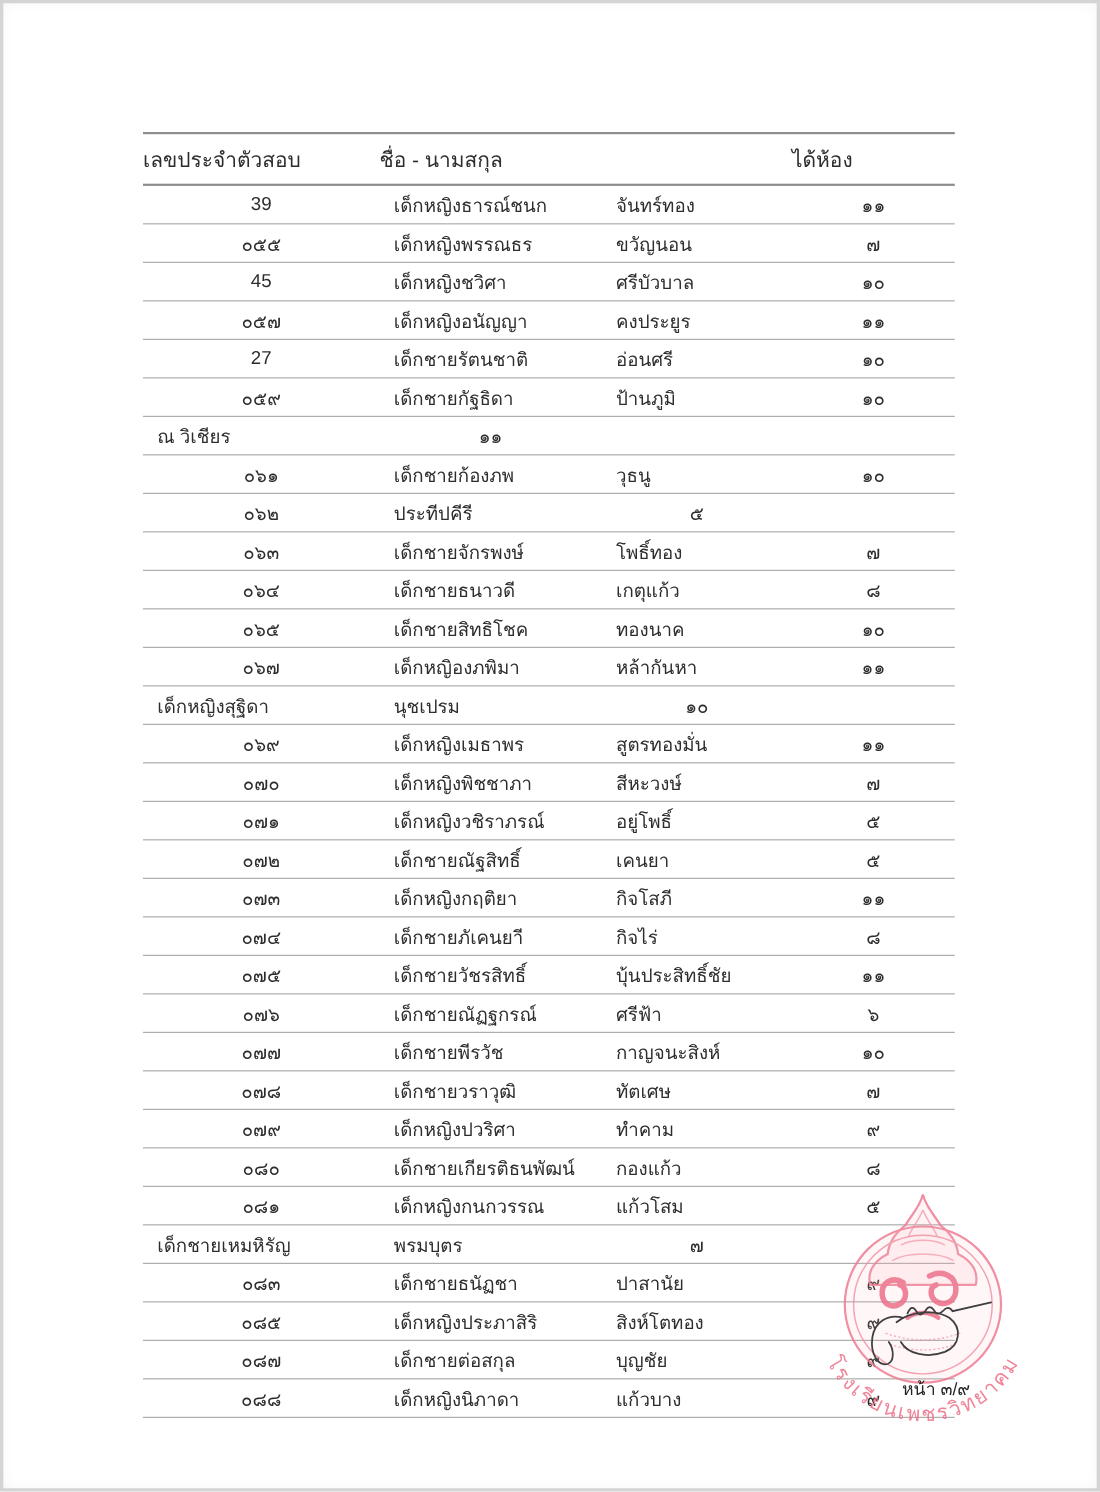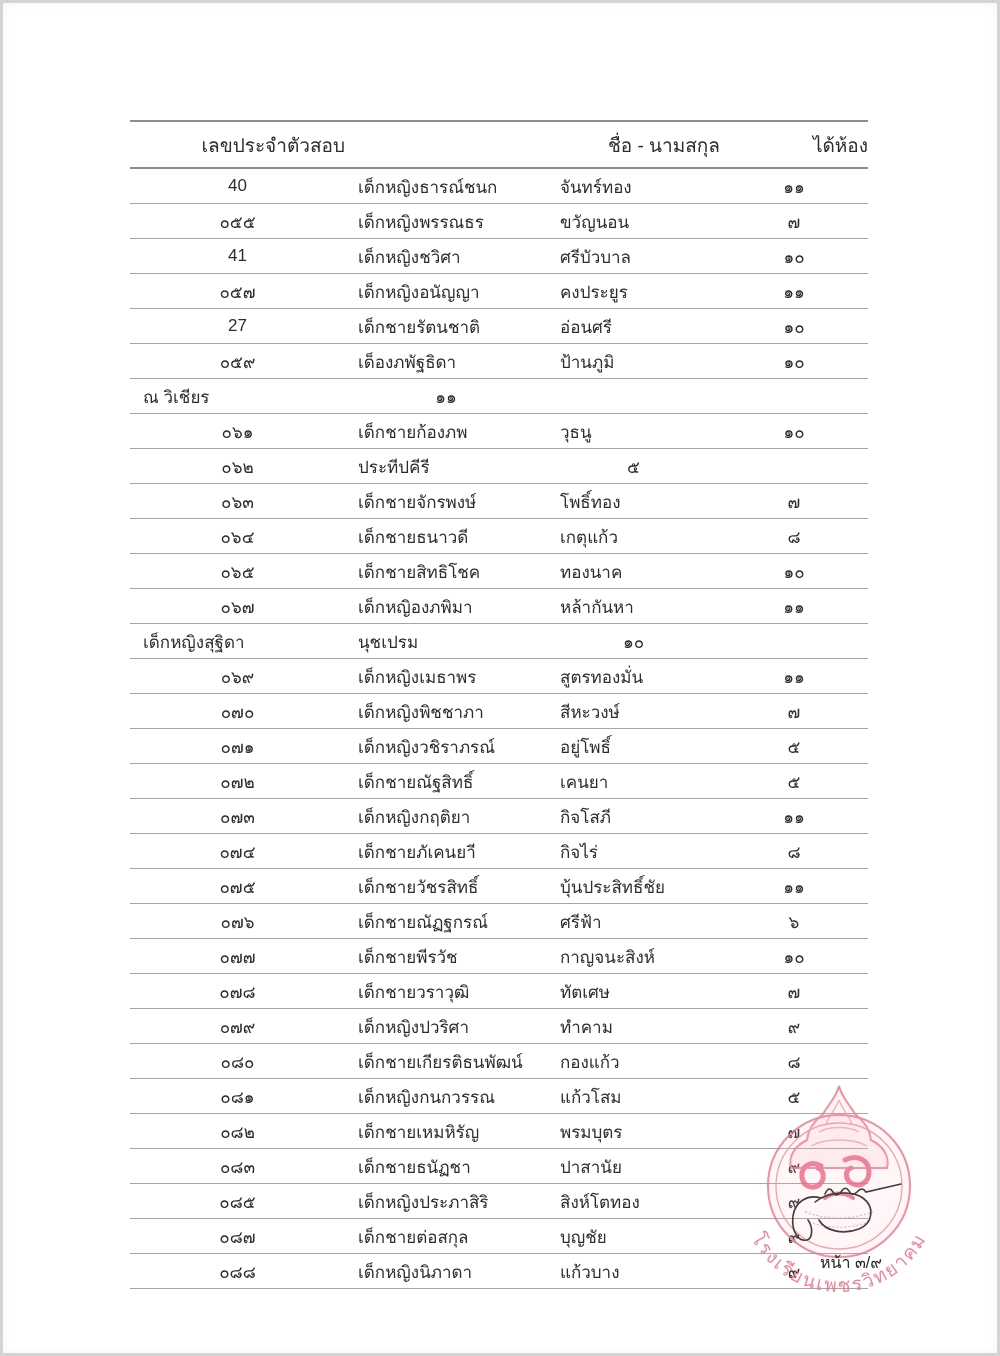--- a/index.html
+++ b/index.html
@@ -10,21 +10,21 @@
     box-shadow: inset 0 0 0 3px #d4d4d4, inset 0 0 14px rgba(0,0,0,0.06);
   }
   
   .exam-table { position:absolute; left:130px; top:120px; width:738px; color:#2d2d2d; }
   .thead {
     display:grid; grid-template-columns:215px 375px 148px;
     height:45px; align-items:center;
     border-top:2px solid #8d8d8d; border-bottom:2px solid #8d8d8d;
     font-size:19px;
   }
-  .th { text-align:right; white-space:nowrap; }
+  .th { text-align:left; white-space:nowrap; }
   .tr {
     display:grid; grid-template-columns:215px 202px 173px 148px;
     height:34px; align-items:center;
     border-bottom:1px solid #a5a5a5;
     font-size:17px; white-space:nowrap;
   }
   .td-id, .td-room { text-align:center; }
   .td-first, .td-last { padding-left:13px; overflow:hidden; }
   
   .stamp { position:absolute; left:733px; top:1080px; width:212px; height:218px; }
@@ -41,35 +41,35 @@
 <div class="doc">
 
   <div class="exam-table">
     <div class="thead">
       <div class="th">เลขประจำตัวสอบ</div>
       <div class="th">ชื่อ - นามสกุล</div>
       <div class="th">ได้ห้อง</div>
     </div>
     <div>
     <div class="tr">
-      <div class="td-id">40</div>
+      <div class="td-id">39</div>
       <div class="td-first">เด็กหญิงธารณ์ชนก</div>
       <div class="td-last">จันทร์ทอง</div>
       <div class="td-room">๑๑</div>
     </div>
 
     <div class="tr">
       <div class="td-id">๐๕๕</div>
       <div class="td-first">เด็กหญิงพรรณธร</div>
       <div class="td-last">ขวัญนอน</div>
       <div class="td-room">๗</div>
     </div>
 
     <div class="tr">
-      <div class="td-id">41</div>
+      <div class="td-id">45</div>
       <div class="td-first">เด็กหญิงชวิศา</div>
       <div class="td-last">ศรีบัวบาล</div>
       <div class="td-room">๑๐</div>
     </div>
 
     <div class="tr">
       <div class="td-id">๐๕๗</div>
       <div class="td-first">เด็กหญิงอนัญญา</div>
       <div class="td-last">คงประยูร</div>
       <div class="td-room">๑๑</div>
@@ -77,21 +77,21 @@
 
     <div class="tr">
       <div class="td-id">27</div>
       <div class="td-first">เด็กชายรัตนชาติ</div>
       <div class="td-last">อ่อนศรี</div>
       <div class="td-room">๑๐</div>
     </div>
 
     <div class="tr">
       <div class="td-id">๐๕๙</div>
-      <div class="td-first">เด็องภพัฐธิดา</div>
+      <div class="td-first">เด็กชายกัฐธิดา</div>
       <div class="td-last">ป้านภูมิ</div>
       <div class="td-room">๑๐</div>
     </div>
 
     <div class="tr">
       <div class="td-last">ณ วิเชียร</div>
       <div class="td-room">๑๑</div>
     </div>
 
     <div class="tr">
@@ -226,21 +226,20 @@
     </div>
 
     <div class="tr">
       <div class="td-id">๐๘๑</div>
       <div class="td-first">เด็กหญิงกนกวรรณ</div>
       <div class="td-last">แก้วโสม</div>
       <div class="td-room">๕</div>
     </div>
 
     <div class="tr">
-      <div class="td-id">๐๘๒</div>
       <div class="td-first">เด็กชายเหมหิรัญ</div>
       <div class="td-last">พรมบุตร</div>
       <div class="td-room">๗</div>
     </div>
 
     <div class="tr">
       <div class="td-id">๐๘๓</div>
       <div class="td-first">เด็กชายธนัฏชา</div>
       <div class="td-last">ปาสานัย</div>
       <div class="td-room">๙</div>

